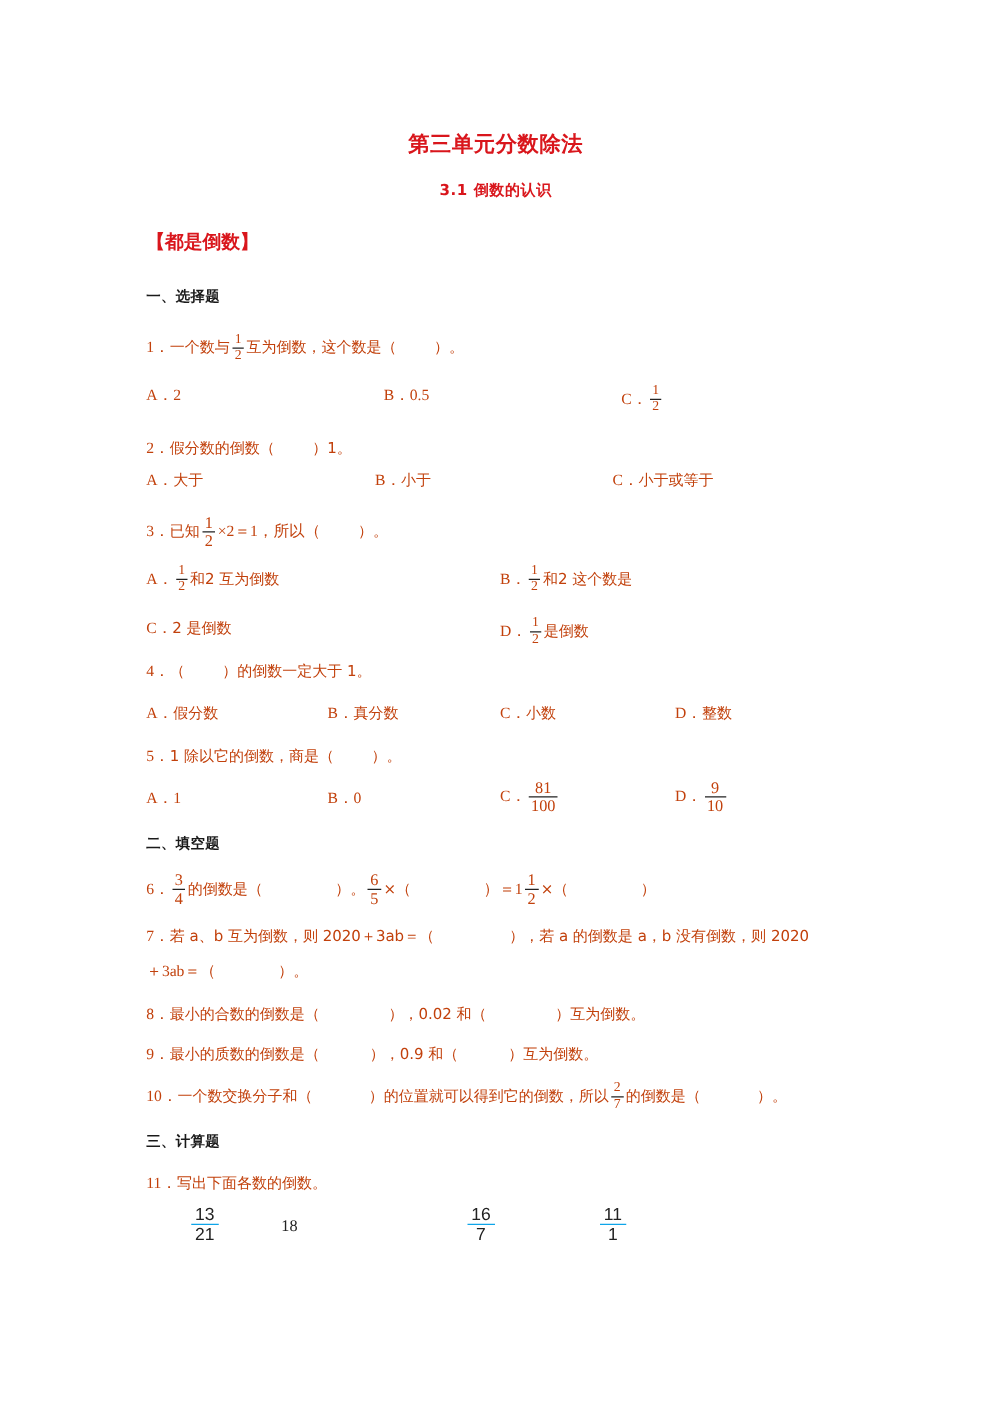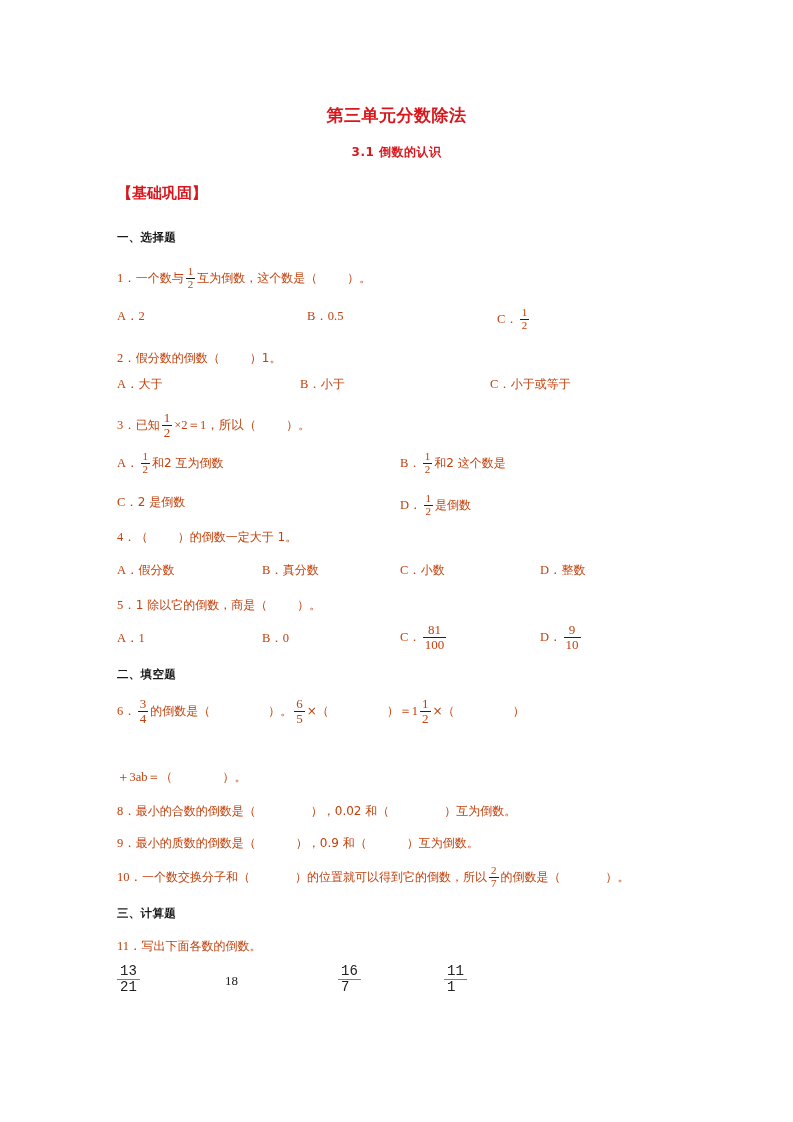--- a/index.html
+++ b/index.html
@@ -110,43 +110,45 @@
     display: block;
     border-top: 1px solid #222;
     padding: 0px 2px 0 2px;
   }
   .frac.big {
     font-size: 13px;
   }
 
   .bigfrac {
     position: absolute;
-    font-family: Liberation Mono, monospace;
+    text-align: center;
+    font-family: Liberation Sans, sans-serif;
     font-size: 14px;
     line-height: 1.1;
     color: #222;
+    margin-left: 36px;
   }
   .bigfrac .nume { display:block; padding: 0 3px; }
   .bigfrac .deno { display:block; border-top: 1px solid #0ea5e9; padding: 0 3px; }
 
   .plainnum {
     position: absolute;
     font-family: "Liberation Serif", serif;
     font-size: 13px;
     color: #222;
   }
 </style>
 </head>
 <body>
 
 <div class="page">
 
   <div class="doc-title">第三单元分数除法</div>
   <div class="doc-subtitle">3.1  倒数的认识</div>
-  <div class="section-red">【基础巩固】</div>
+  <div class="section-red">【都是倒数】</div>
 
   <div class="sec-head" style="top:230px;">一、选择题</div>
 
   <div class="qline" style="top:267px;">
     <span class="num">1</span><span class="num">．</span><span class="cn">一个数与</span><span class="frac"><span class="nume">1</span><span class="deno">2</span></span><span class="cn">互为倒数，这个数是（</span><span class="blank" style="width:30px;"></span><span class="cn">）。</span>
   </div>
 
   <div class="opt" style="left:117px; top:308px;">
     <span class="lat">A</span><span class="lat">．</span><span class="lat">2</span>
   </div>
@@ -217,20 +219,23 @@
   <div class="opt" style="left:540px; top:624px;">
     <span class="lat">D</span><span class="lat">．</span><span class="frac big"><span class="nume">9</span><span class="deno">10</span></span>
   </div>
 
   <div class="sec-head" style="top:667px;">二、填空题</div>
 
   <div class="qline" style="top:698px;">
     <span class="num">6</span><span class="num">．</span><span class="frac big"><span class="nume">3</span><span class="deno">4</span></span><span class="cn">的倒数是（</span><span class="blank" style="width:58px;"></span><span class="cn">）。</span><span class="frac big"><span class="nume">6</span><span class="deno">5</span></span><span class="cn">×（</span><span class="blank" style="width:58px;"></span><span class="lat">）＝1</span><span class="frac big"><span class="nume">1</span><span class="deno">2</span></span><span class="cn">×（</span><span class="blank" style="width:58px;"></span><span class="cn">）</span>
   </div>
 
+  <div class="qline" style="top:741px;">
+    <span class="num">7</span><span class="num">．</span><span class="cn">若 a、b 互为倒数，则 2020＋3ab＝（</span><span class="blank" style="width:60px;"></span><span class="cn">），若 a 的倒数是 a，b 没有倒数，则 2020</span>
+  </div>
   <div class="qline" style="top:769px;">
     <span class="lat">＋3ab＝（</span><span class="blank" style="width:50px;"></span><span class="cn">）。</span>
   </div>
 
   <div class="qline" style="top:803px;">
     <span class="num">8</span><span class="num">．</span><span class="cn">最小的合数的倒数是（</span><span class="blank" style="width:55px;"></span><span class="cn">），0.02 和（</span><span class="blank" style="width:55px;"></span><span class="cn">）互为倒数。</span>
   </div>
 
   <div class="qline" style="top:835px;">
     <span class="num">9</span><span class="num">．</span><span class="cn">最小的质数的倒数是（</span><span class="blank" style="width:40px;"></span><span class="cn">），0.9 和（</span><span class="blank" style="width:40px;"></span><span class="cn">）互为倒数。</span>

